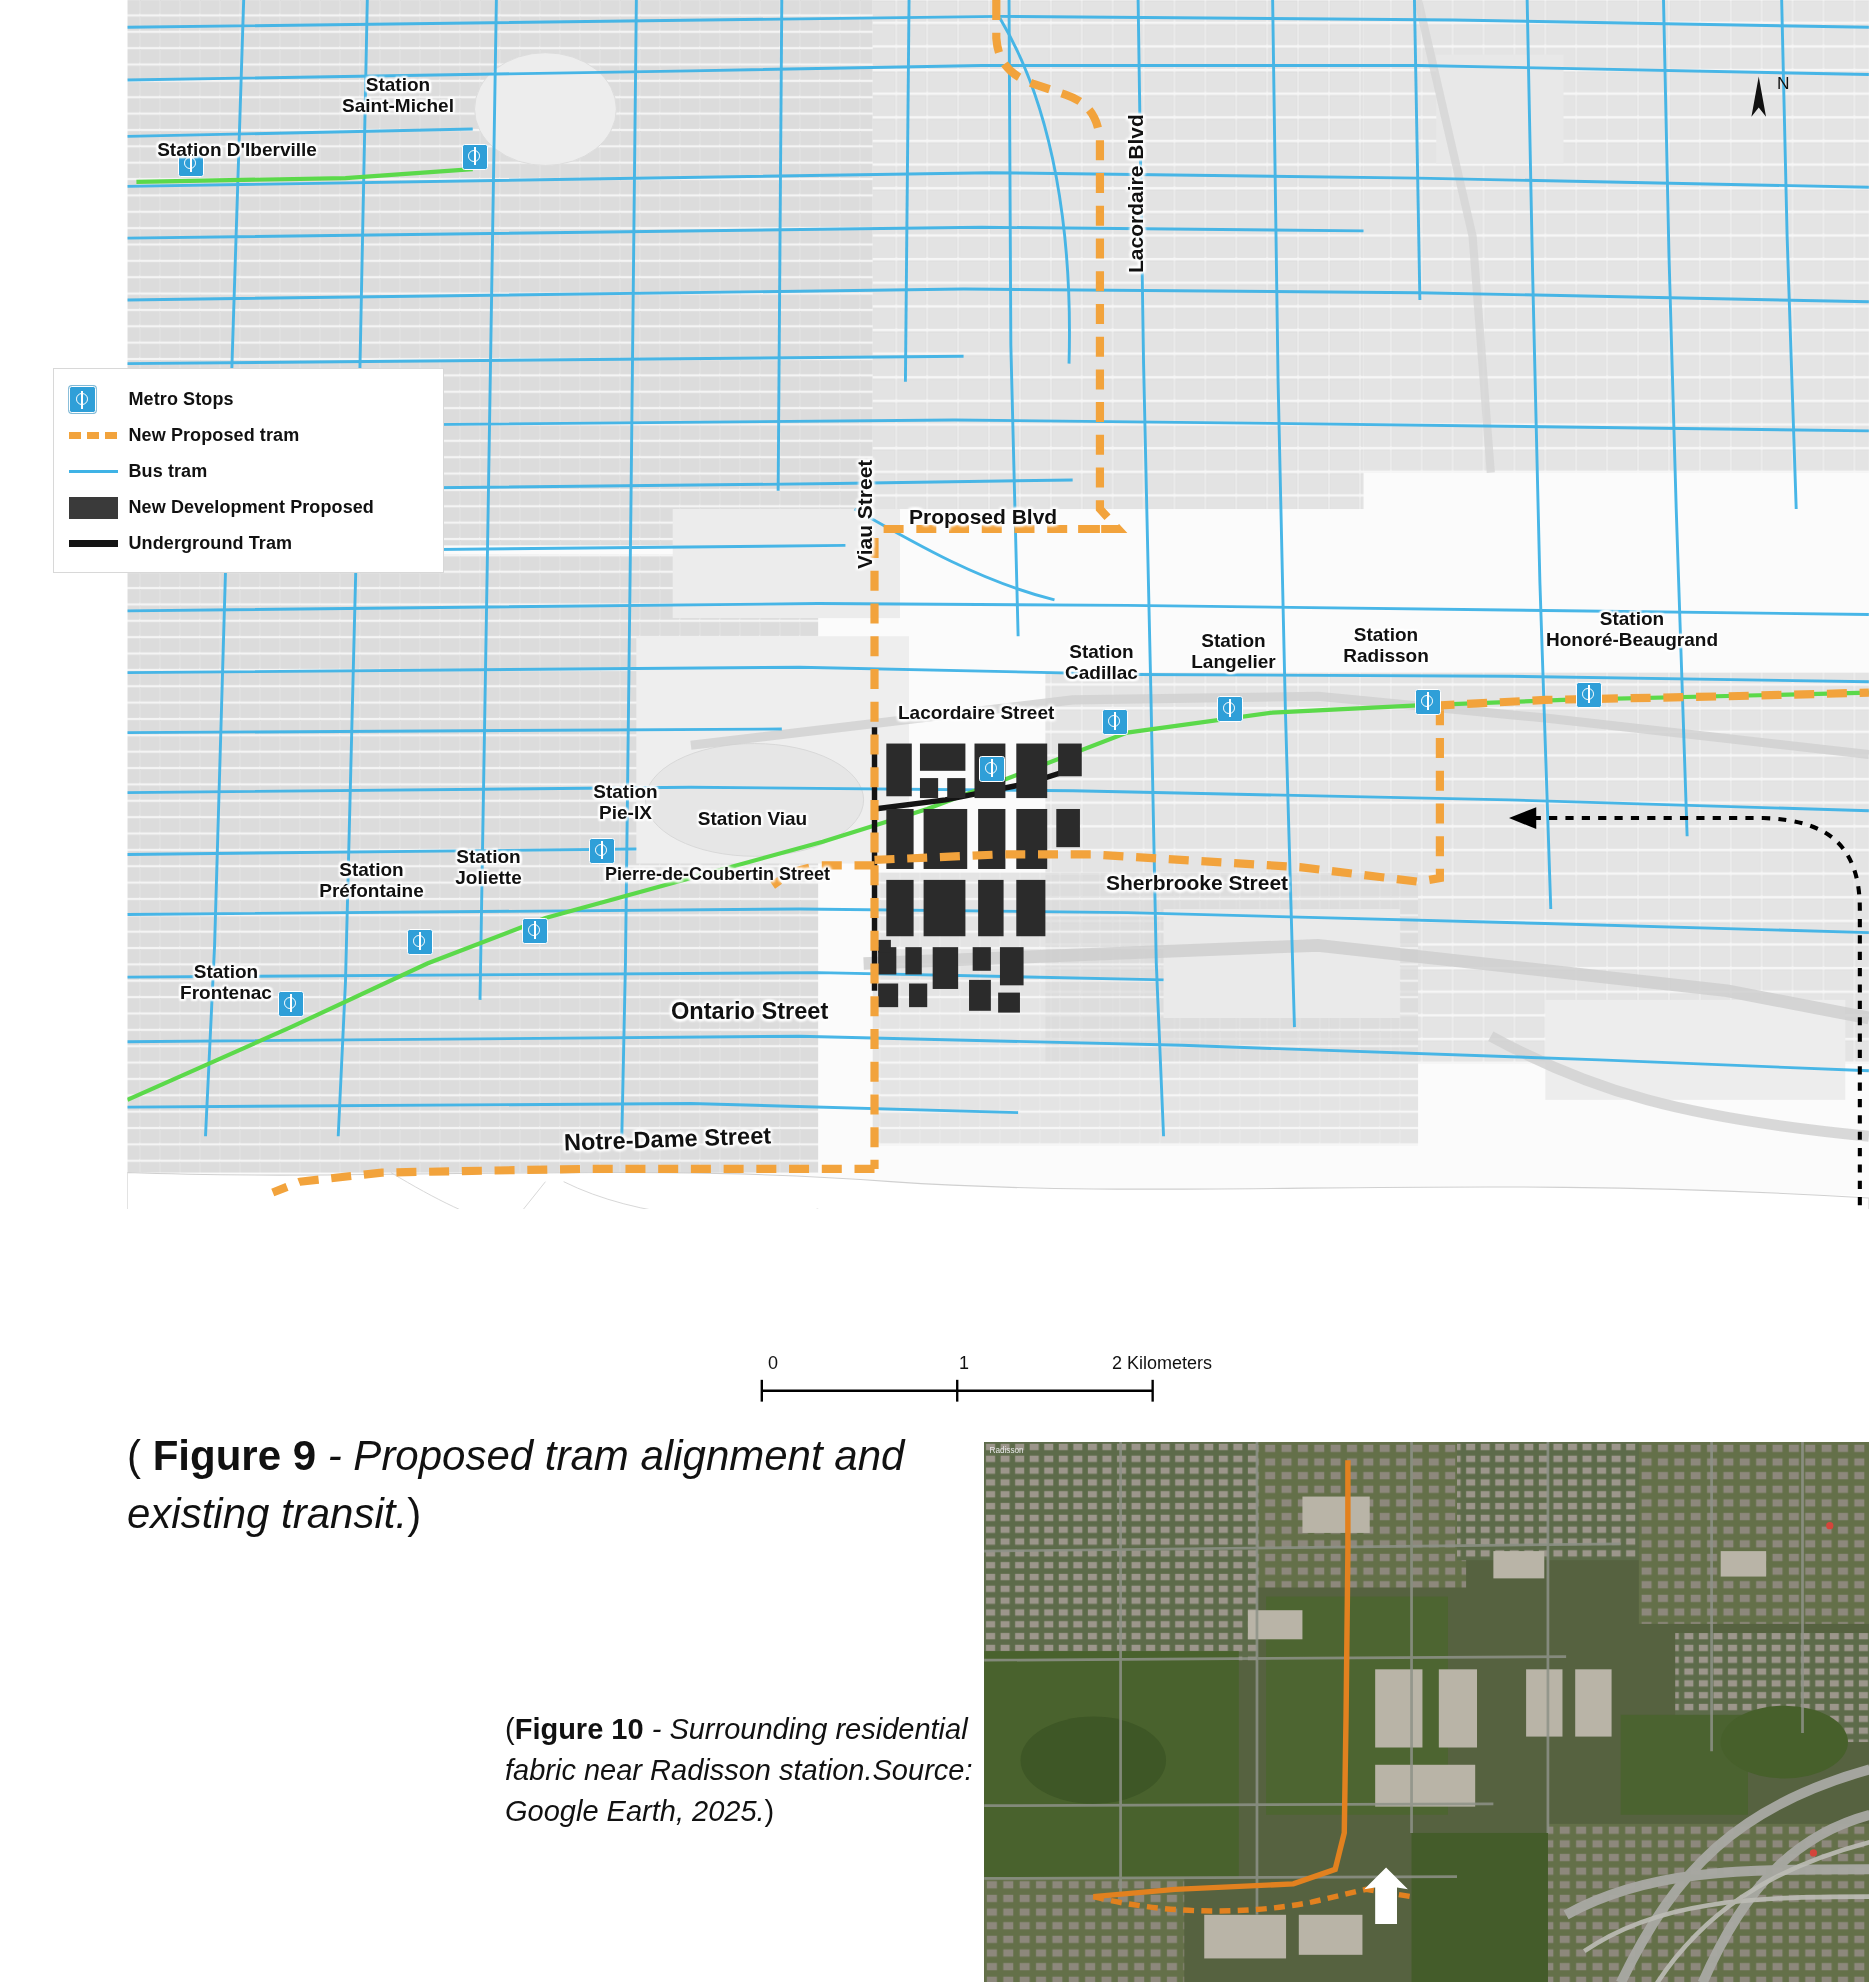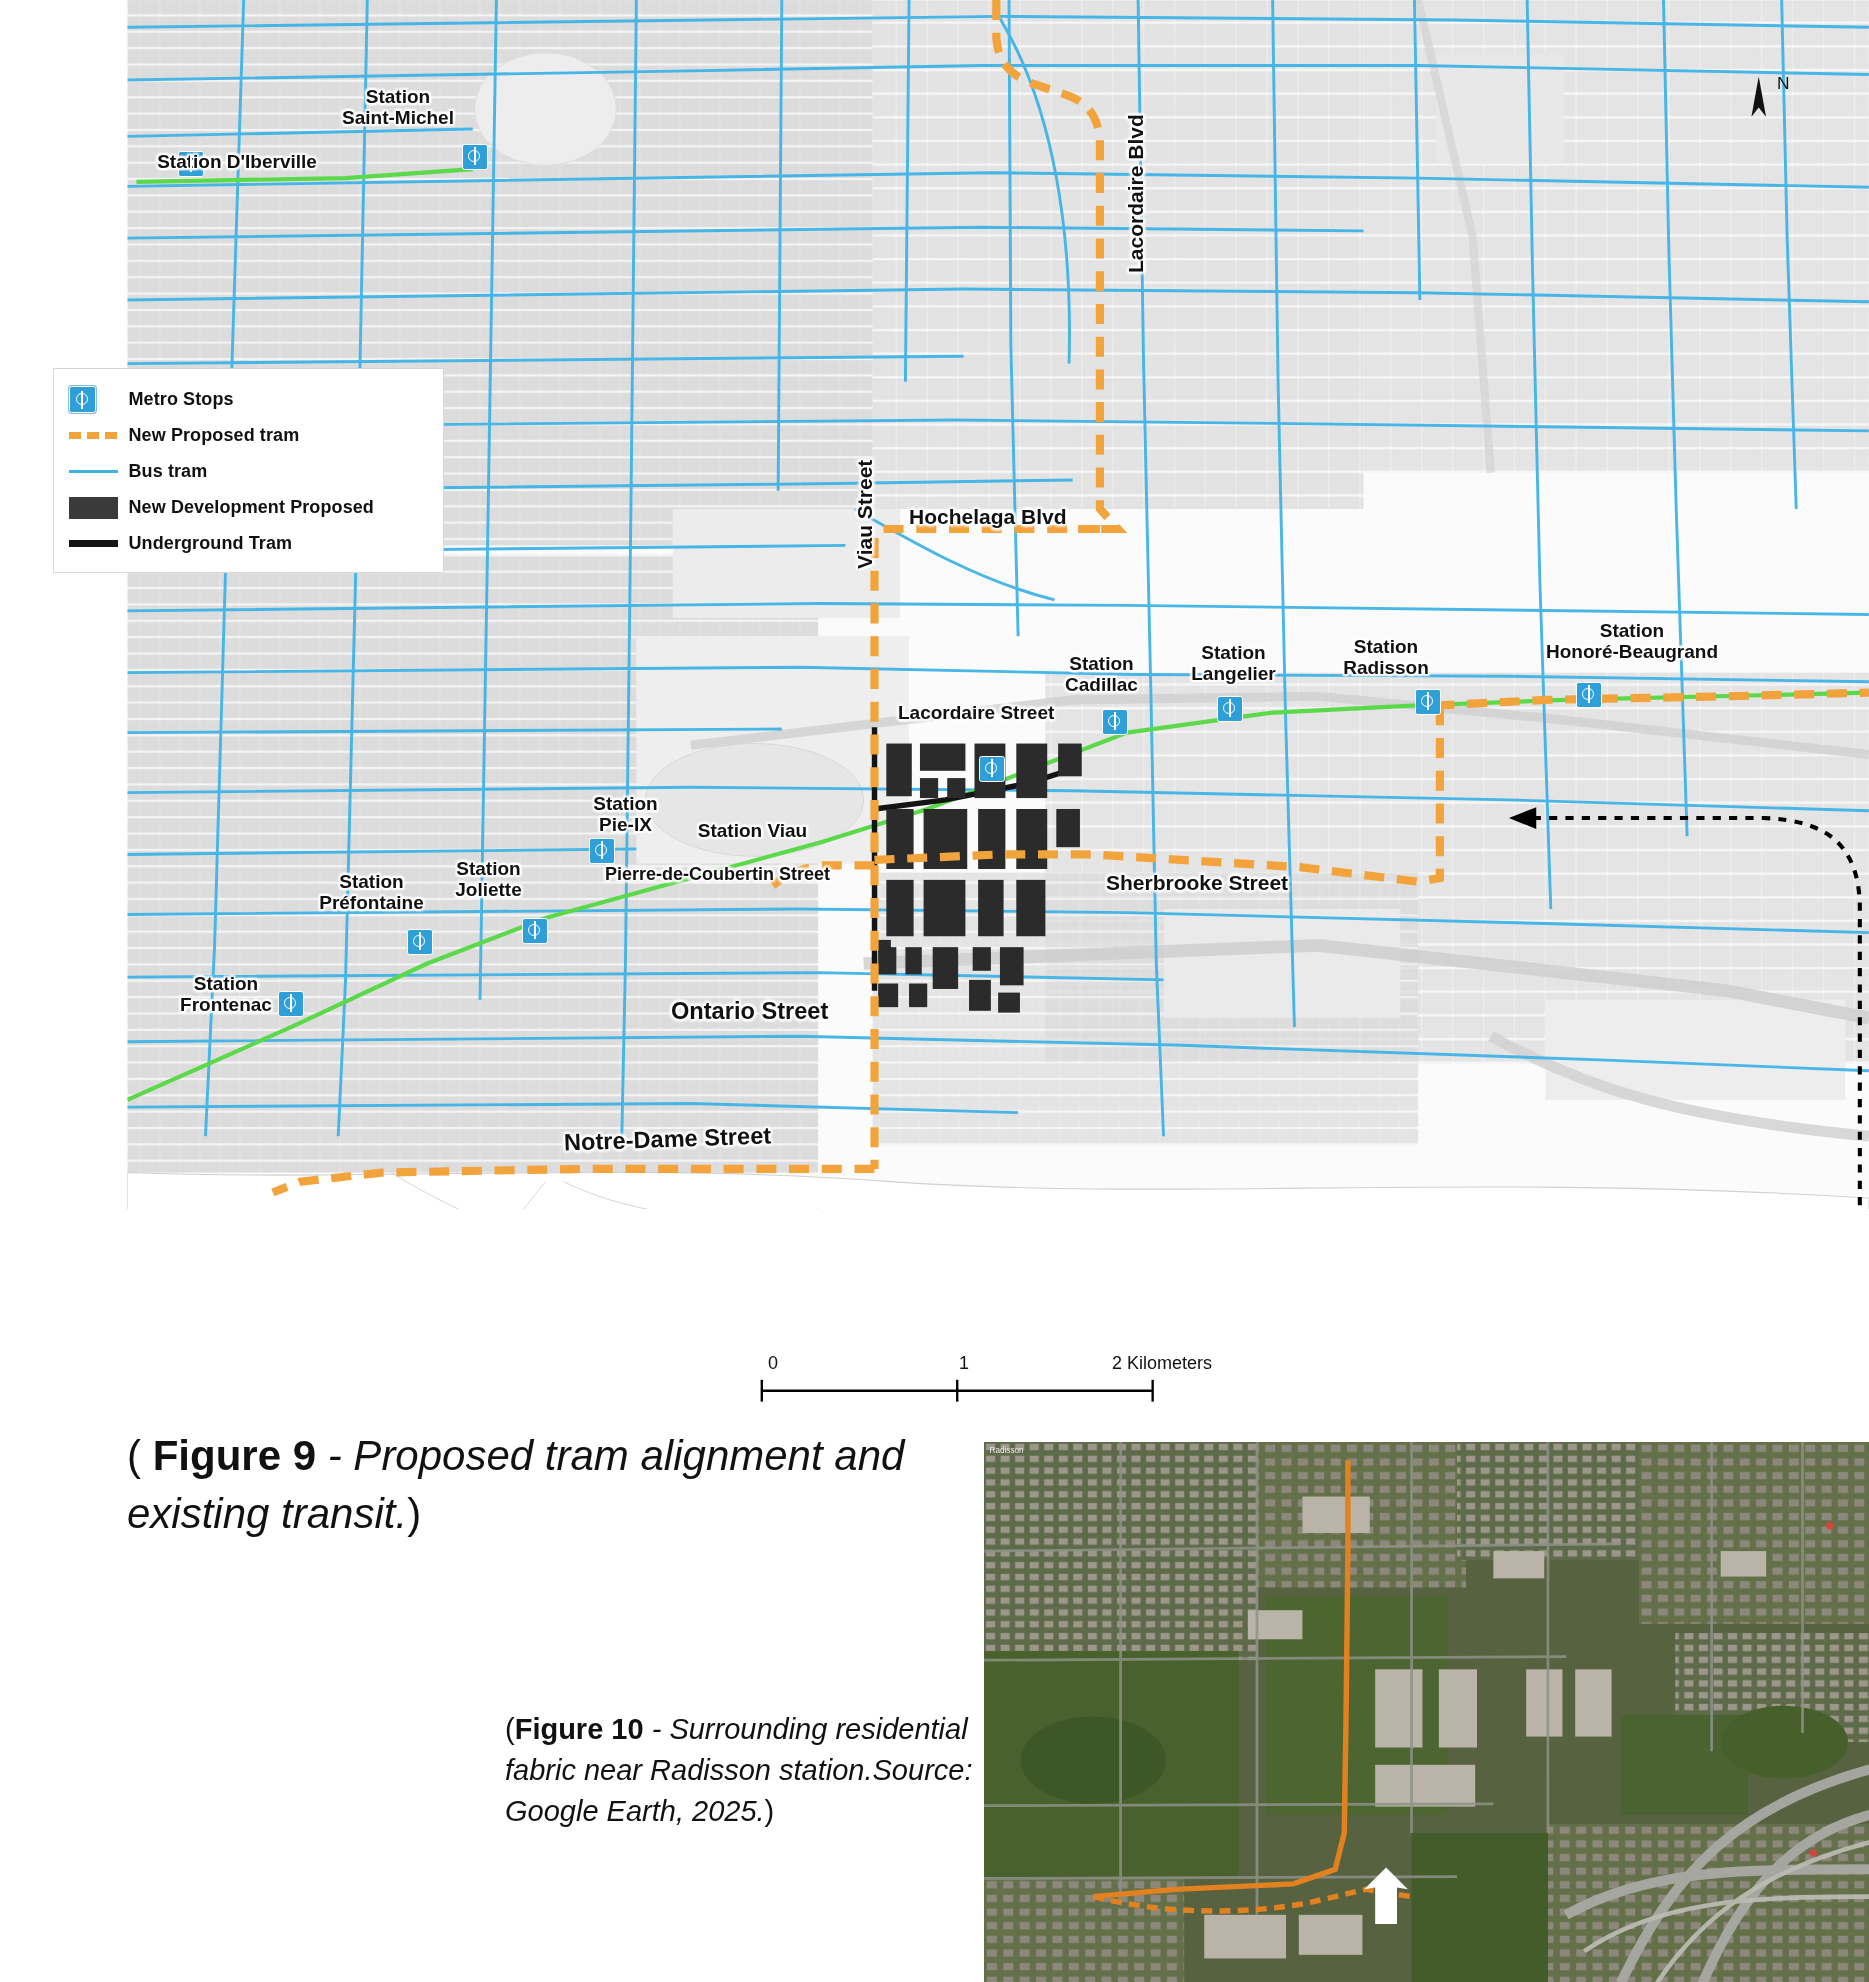--- a/index.html
+++ b/index.html
@@ -119,21 +119,20 @@
     font-size: 19px;
     font-weight: bold;
     color: #111;
     text-align: center;
     line-height: 1.08;
     white-space: pre-line;
     text-shadow:
       -1.8px 0 1.8px #fff, 1.8px 0 1.8px #fff, 0 -1.8px 1.8px #fff, 0 1.8px 1.8px #fff,
       -1.8px -1.8px 1.8px #fff, 1.8px 1.8px 1.8px #fff, -1.8px 1.8px 1.8px #fff, 1.8px -1.8px 1.8px #fff;
     pointer-events: none;
-    margin-top: 12px;
   }
   .street-label {
     position: absolute;
     font-size: 21px;
     font-weight: bold;
     color: #111;
     white-space: nowrap;
     text-shadow:
       -1.8px 0 2.7px #fff, 1.8px 0 2.7px #fff, 0 -1.8px 2.7px #fff, 0 1.8px 2.7px #fff,
       -1.8px -1.8px 2.7px #fff, 1.8px 1.8px 2.7px #fff, -1.8px 1.8px 2.7px #fff, 1.8px -1.8px 2.7px #fff;
@@ -504,21 +503,21 @@
 Pie-IX</div>
   <div class="map-label" style="left:666px; top:809px; width:173px;">Station Viau</div>
   <div class="map-label" style="left:411px; top:847px; width:155px;">Station
 Joliette</div>
   <div class="map-label" style="left:275px; top:860px; width:193px;">Station
 Préfontaine</div>
   <div class="map-label" style="left:135px; top:962px; width:182px;">Station
 Frontenac</div>
 
   <div class="street-label vertical" style="left:1124px; top:273px; transform:rotate(-90deg);">Lacordaire Blvd</div>
-  <div class="street-label" style="left:909px; top:505px;">Hochelaga Blvd</div>
+  <div class="street-label" style="left:909px; top:505px;">Proposed Blvd</div>
   <div class="street-label vertical" style="left:853px; top:569px; transform:rotate(-90deg);">Viau Street</div>
   <div class="street-label" style="left:898px; top:702px; font-size:19px;">Lacordaire Street</div>
   <div class="street-label" style="left:605px; top:864px; font-size:18px;">Pierre-de-Coubertin Street</div>
   <div class="street-label" style="left:1106px; top:871px;">Sherbrooke Street</div>
   <div class="street-label" style="left:642px; top:998px; font-size:23.6px;margin-left:29px;">Ontario Street</div>
   <div class="street-label" style="left:564px; top:1126px; font-size:23.6px; transform:rotate(-2deg);">Notre-Dame Street</div>
 
   <div id="scale-bar">
     <div class="scale-numbers">
       <span style="left:11px;">0</span>

